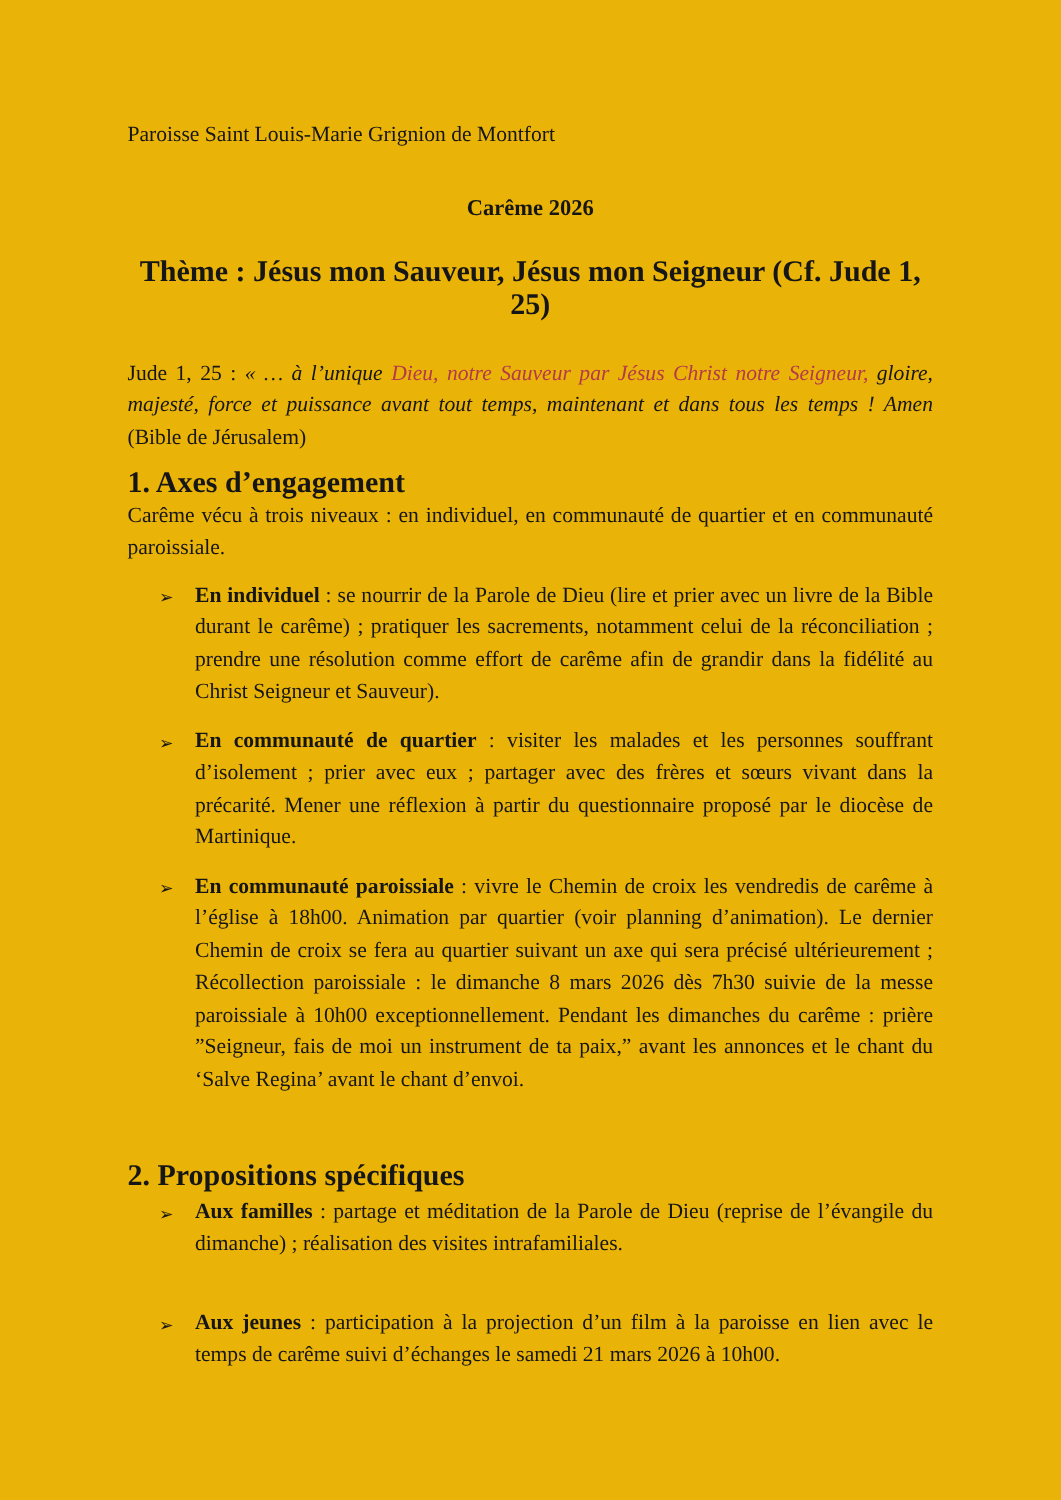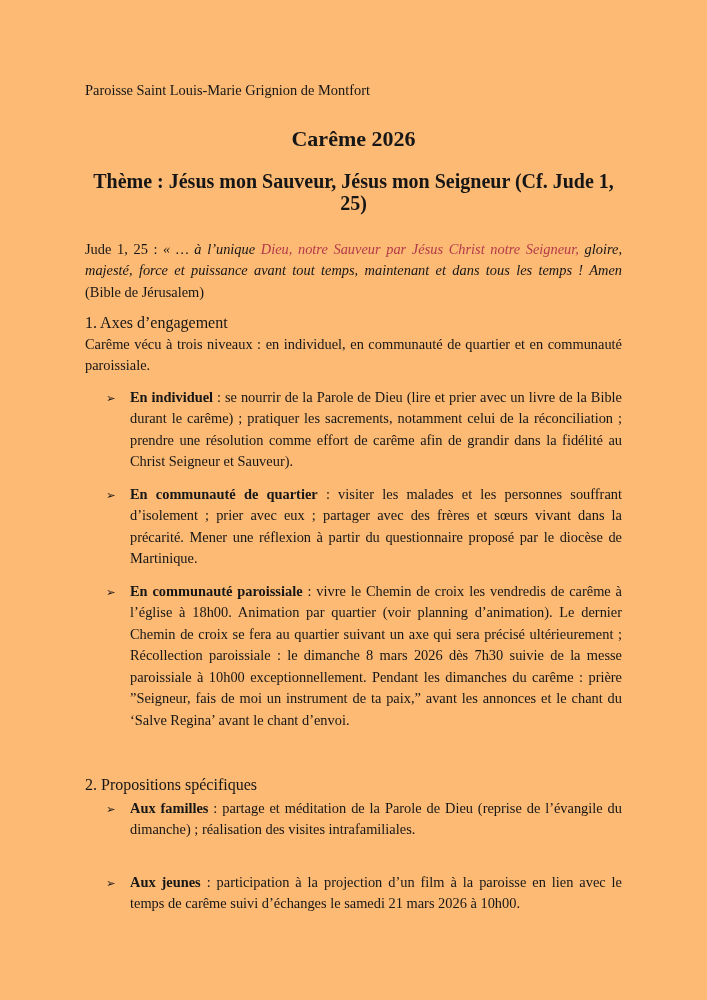--- a/index.html
+++ b/index.html
@@ -1,41 +1,41 @@
 <!DOCTYPE html>
 <html lang="fr"><head>
 <meta charset="utf-8">
 <style>
   html,body{margin:0;padding:0;background:#ffffff;}
   body{width:707px;height:1000px;overflow:hidden;}
   .page{
     box-sizing:border-box;
     width:707px;height:1000px;
     padding:80px 85px 40px 85px;
-    background:#fdba74;
+    background:#eab308;
     font-family:"Liberation Serif","DejaVu Serif",serif;
     font-size:14.4px;
     line-height:21.5px;
     color:#161616;
   }
   .letterhead{margin:0;}
   .letterhead-line{margin:0;}
   .letterhead-line.second{margin-left:5px;}
   .doc-title{
-    font-size:22px;font-weight:bold;text-align:center;
+    font-size:15px;font-weight:bold;text-align:center;
     margin:26px 0 0 0;line-height:22px;
   }
   .doc-subtitle{
     font-size:20px;font-weight:bold;text-align:center;
     margin:20px 0 0 0;line-height:22px;
   }
   .quote{margin:25px 0 0 0;text-align:justify;}
   .it{font-style:italic;}
   .red{color:#b43a4a;}
-  .sec-heading{font-size:16px;font-weight:normal;margin:8px 0 0 0;line-height:21.5px;}
+  .sec-heading{font-size:20px;font-weight:bold;margin:8px 0 0 0;line-height:21.5px;}
   .sec-heading.first{margin-top:9px;}
   .sec-heading.second{margin-top:12px;}
   .intro{margin:0;text-align:justify;}
   .bullets{margin-top:10px;}
   .bullets.tight{margin-top:2px;}
   .bullet{
     position:relative;
     padding-left:45px;
     text-align:justify;
     margin:0 0 11px 0;

